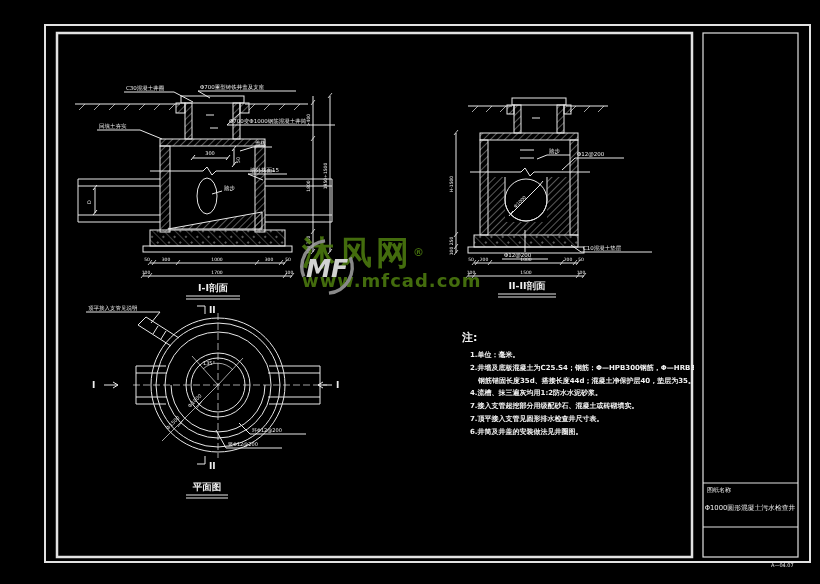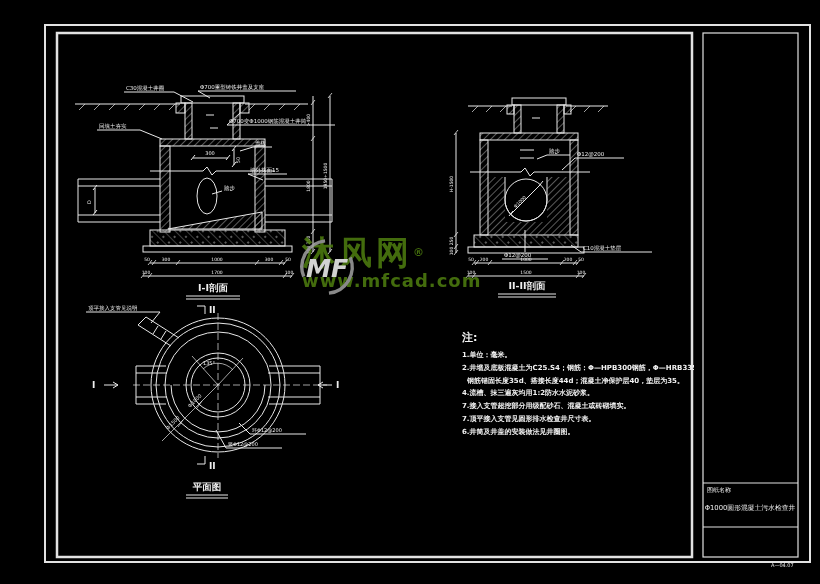--- a/index.html
+++ b/index.html
@@ -2,22 +2,22 @@
 <html><head>
 <meta charset="utf-8">
 <style>
   html,body{margin:0;padding:0;background:#000;}
   .sheet{position:relative;width:820px;height:584px;background:#000;overflow:hidden;
          font-family:"DejaVu Sans",sans-serif;}
   .sheet svg{position:absolute;left:0;top:0;}
   svg text{fill:#efefef;stroke:none;font-family:"DejaVu Sans",sans-serif;}
   .notes{position:absolute;left:462px;top:330px;width:232px;color:#f2f2f2;font-weight:bold;}
   .notes .hd{font-size:11px;margin-bottom:4px;}
-  .notes .ln{font-size:7px;line-height:12.8px;white-space:nowrap;overflow:hidden;}
-  .notes .ln.cont{margin-left:5px;}
+  .notes .ln{font-size:7px;line-height:12.8px;margin-left:8px;white-space:nowrap;overflow:hidden;}
+  .notes .ln.cont{margin-left:16px;}
   .watermark{position:absolute;left:296px;top:236px;display:flex;align-items:flex-start;
              color:#4d7c0f;opacity:.88;}
   .wm-logo{width:62px;height:62px;}
   .wm-col{margin-left:6px;}
   .wm-brand{font-size:33px;font-weight:bold;letter-spacing:4px;line-height:34px;}
   .wm-reg{font-size:11px;vertical-align:top;letter-spacing:0;}
   .wm-url{font-size:18px;font-weight:bold;letter-spacing:1px;}
 </style>
 </head>
 <body>

